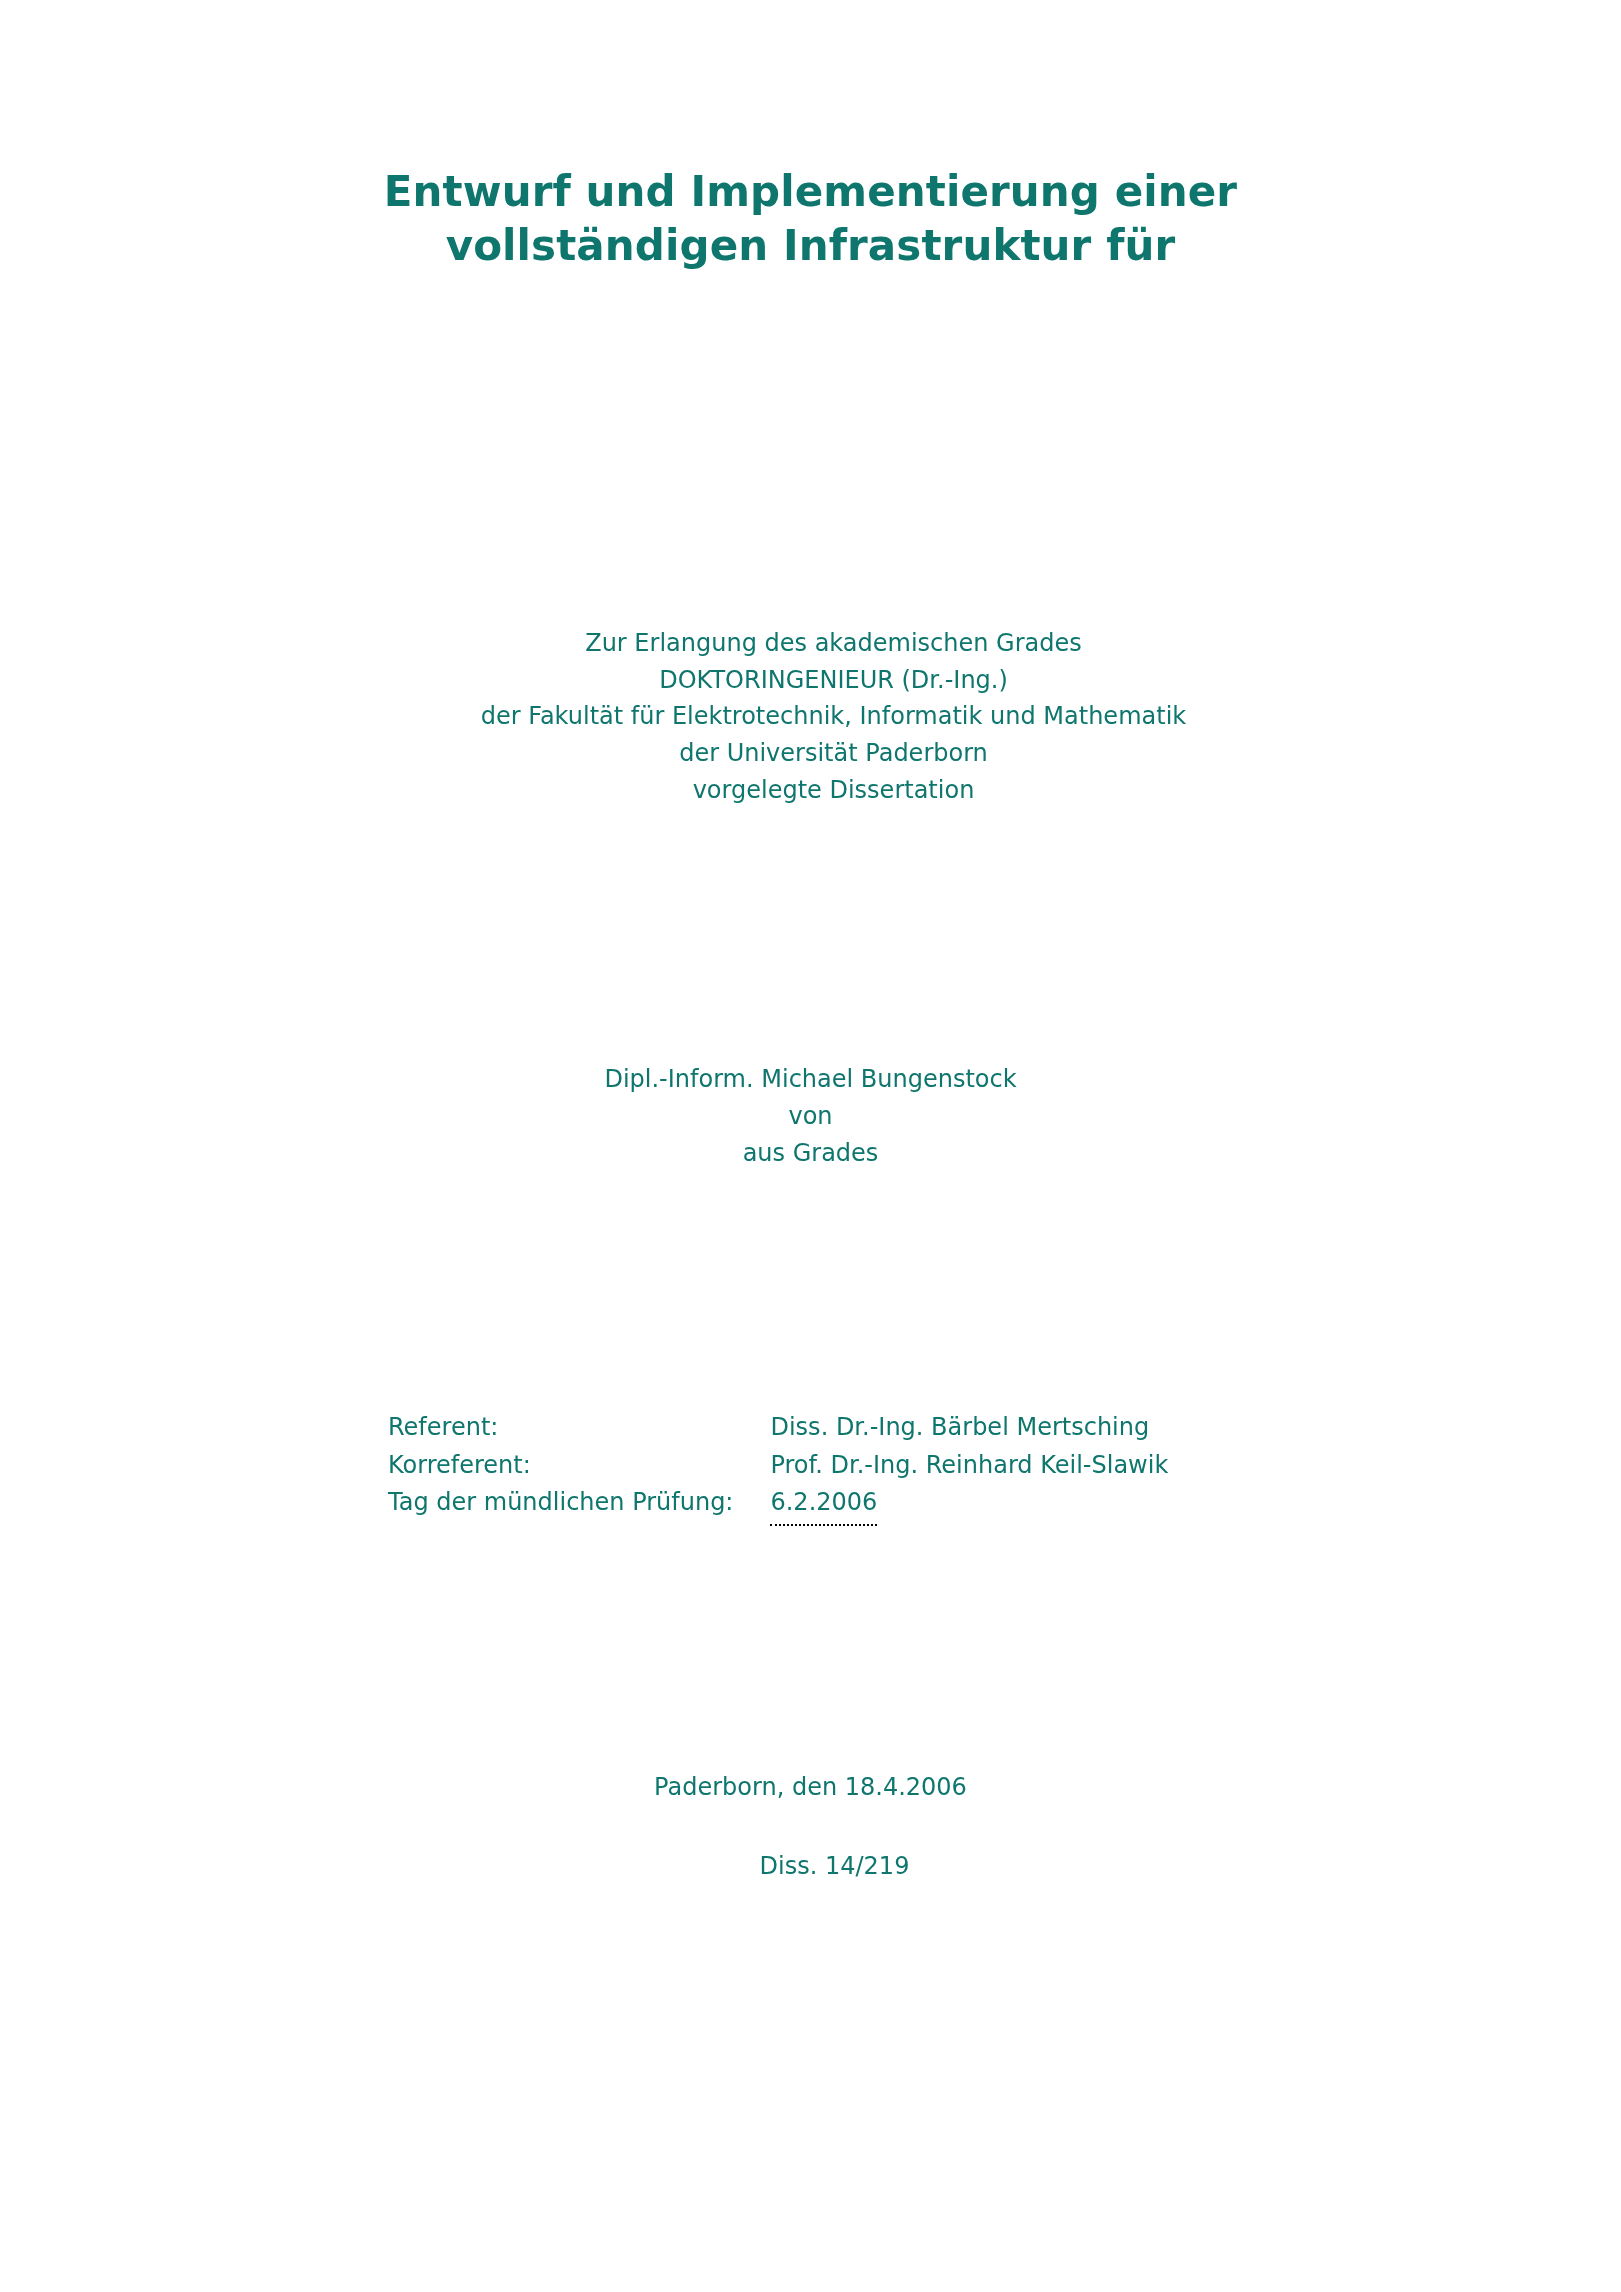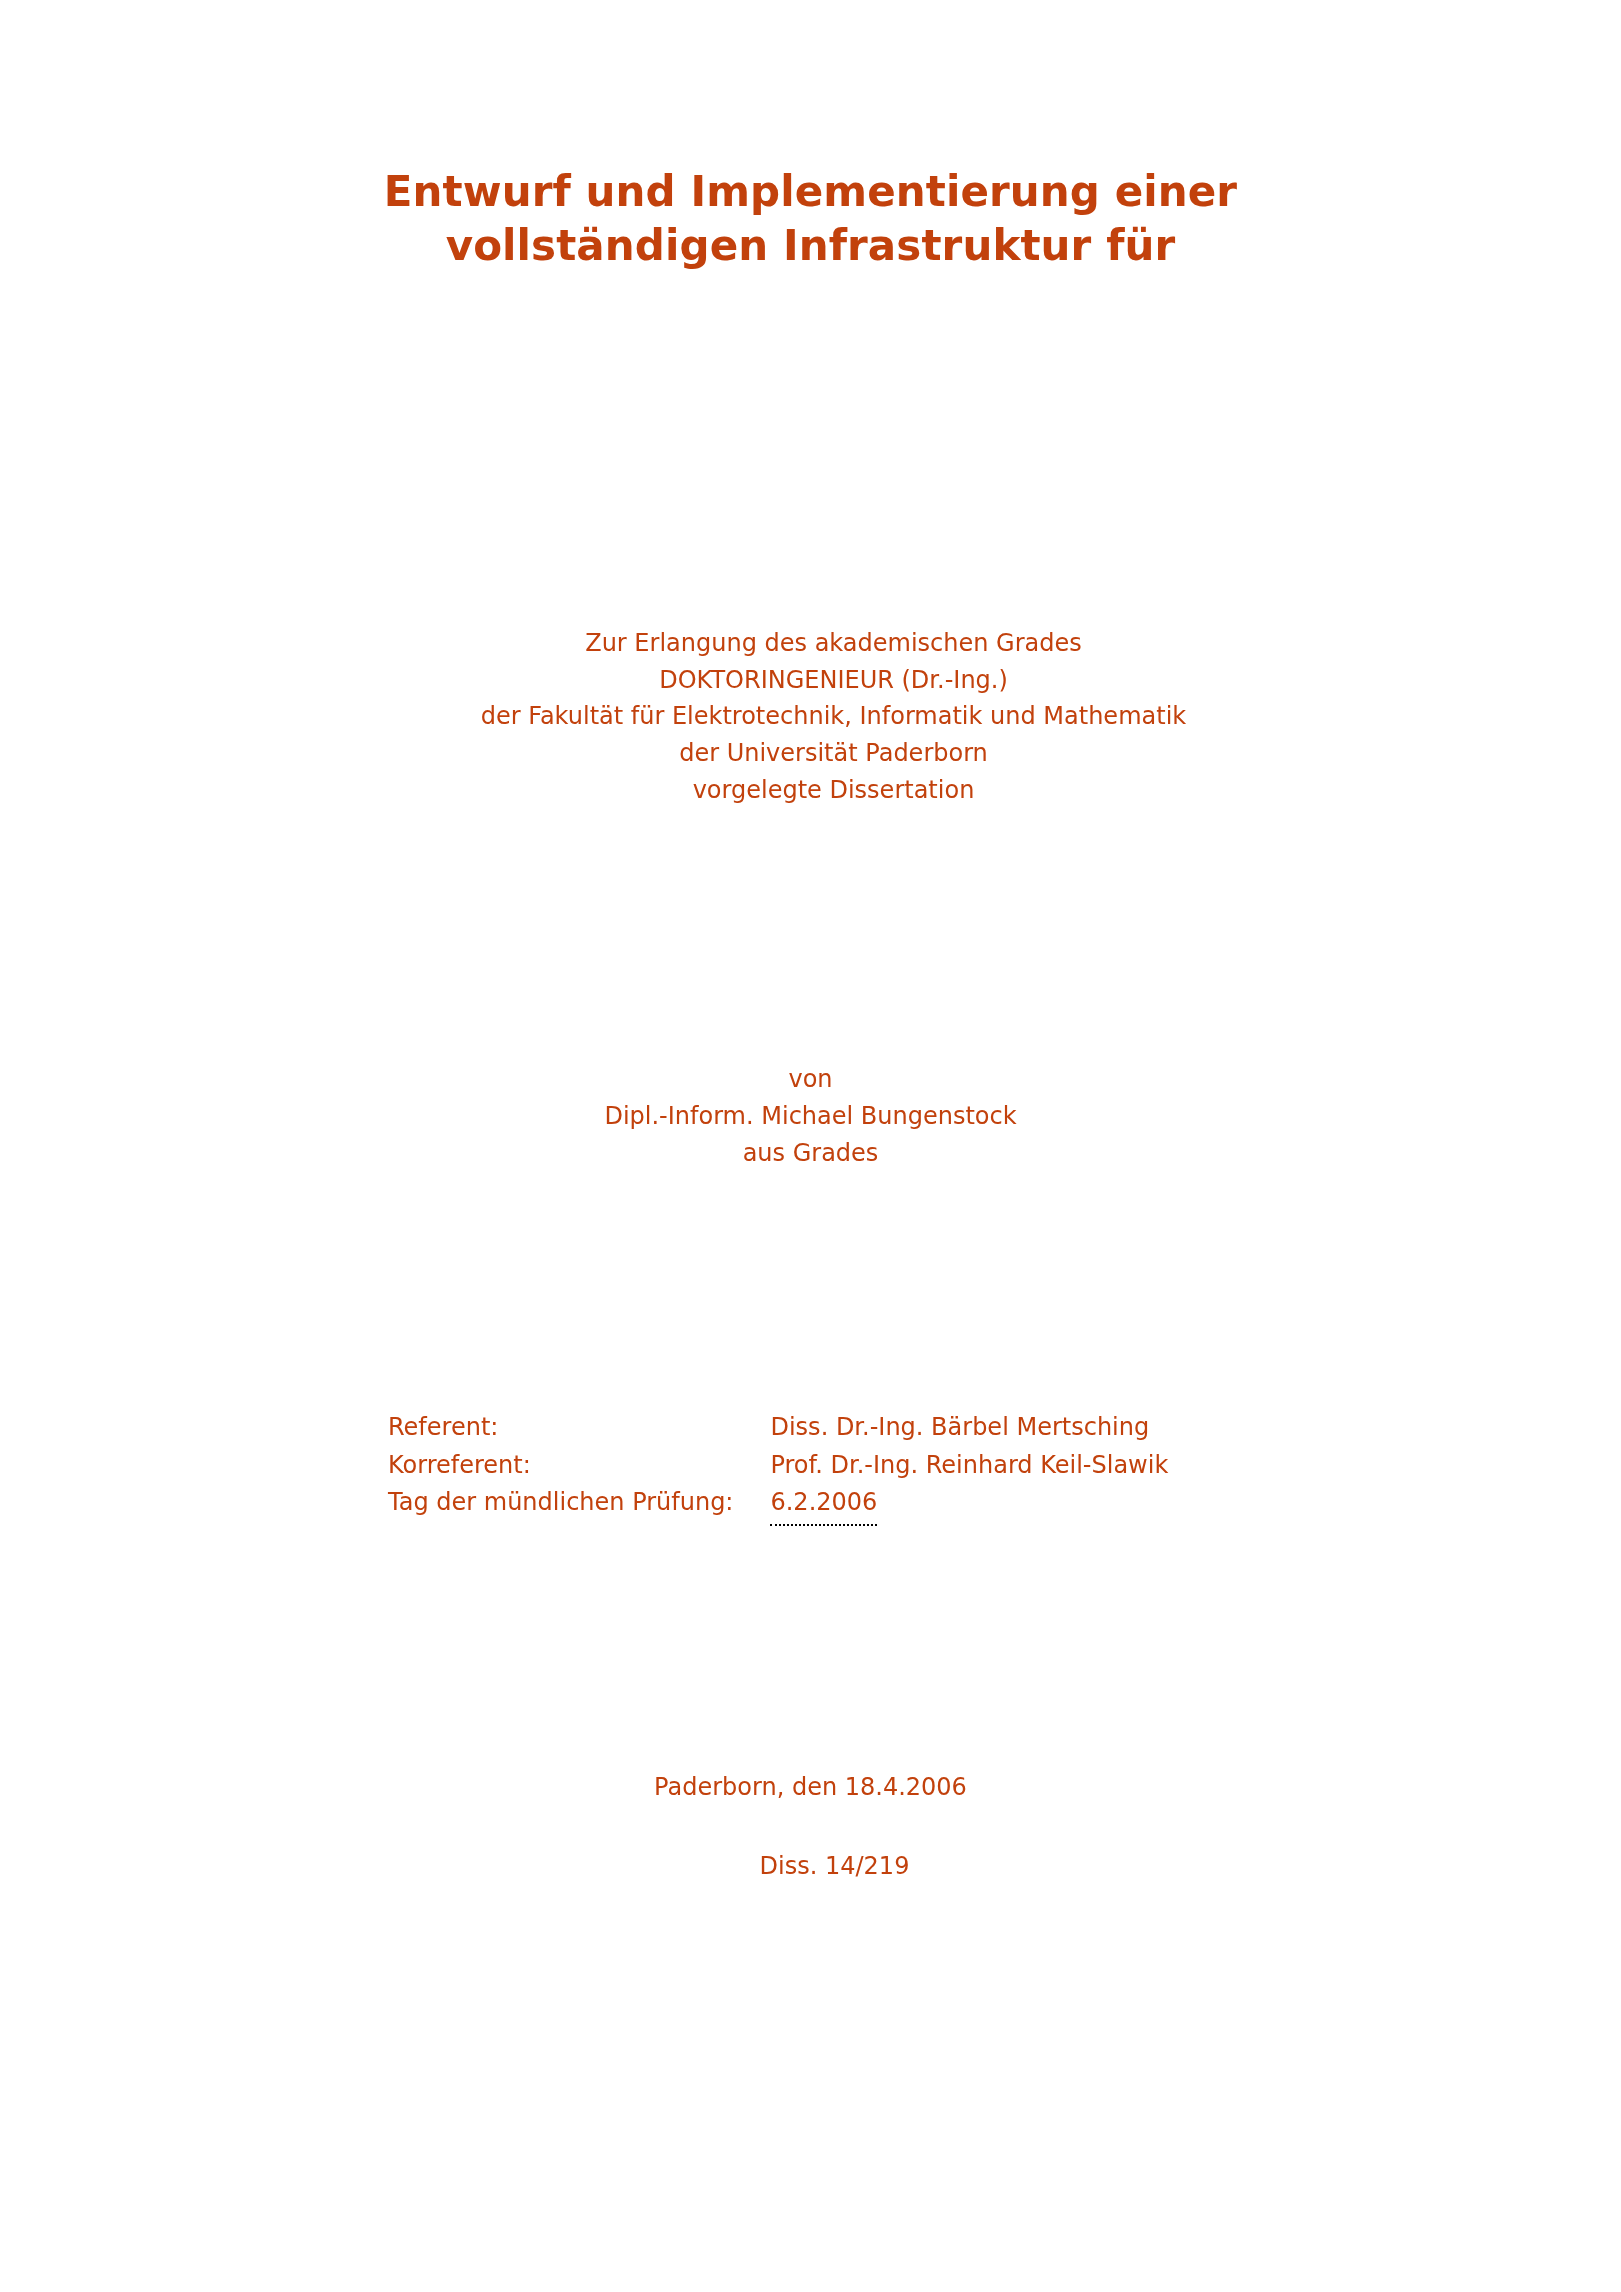--- a/index.html
+++ b/index.html
@@ -5,21 +5,21 @@
   html, body {
     margin: 0;
     padding: 0;
     background: #ffffff;
   }
   .page {
     position: relative;
     width: 1621px;
     height: 2293px;
     background: #ffffff;
-    color: #c2410c;
+    color: #0f766e;
     font-family: "DejaVu Sans", sans-serif;
     overflow: hidden;
   }
 
   
   .title-block {
     position: absolute;
     top: 165px;
     left: 0;
     width: 100%;
@@ -113,22 +113,22 @@
 
   <div class="degree-block">
     <div class="degree-line">Zur Erlangung des akademischen Grades</div>
     <div class="degree-line">DOKTORINGENIEUR (Dr.-Ing.)</div>
     <div class="degree-line">der Fakultät für Elektrotechnik, Informatik und Mathematik</div>
     <div class="degree-line">der Universität Paderborn</div>
     <div class="degree-line">vorgelegte Dissertation</div>
   </div>
 
   <div class="author-block">
+    <div class="author-line">Dipl.-Inform. Michael Bungenstock</div>
     <div class="author-line">von</div>
-    <div class="author-line">Dipl.-Inform. Michael Bungenstock</div>
     <div class="author-line">aus Grades</div>
   </div>
 
   <div class="referee-block">
     <table class="referee-table">
       <tbody>
           <tr>
         <td class="label">Referent:</td>
         <td class="value">Diss. Dr.-Ing. Bärbel Mertsching</td>
       </tr>

